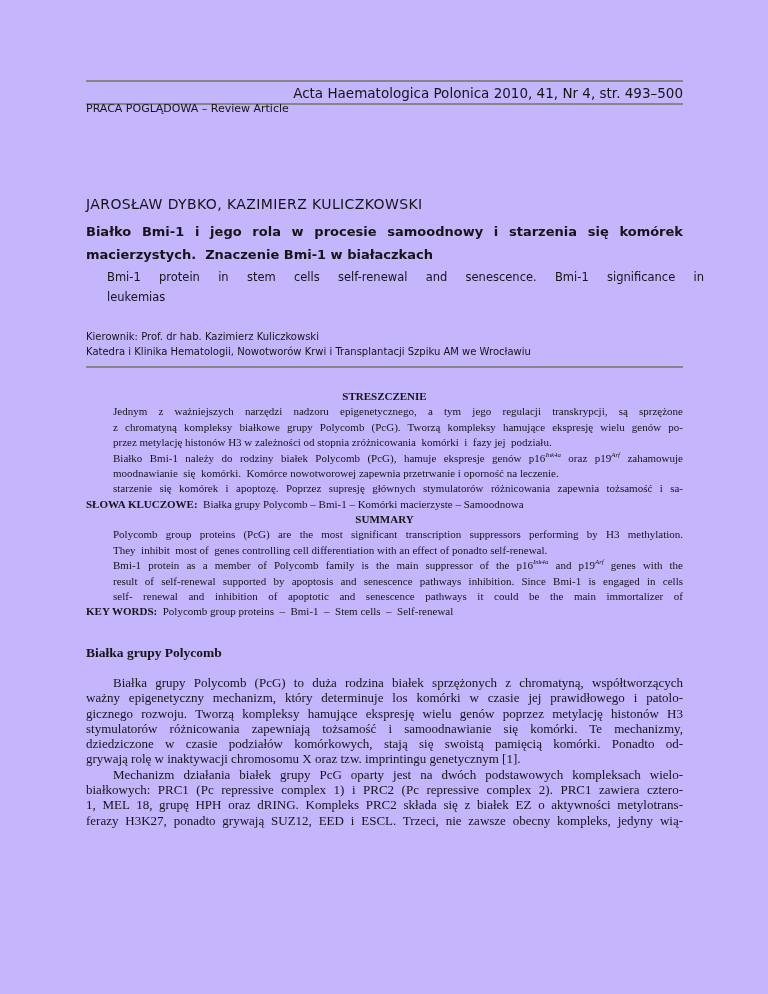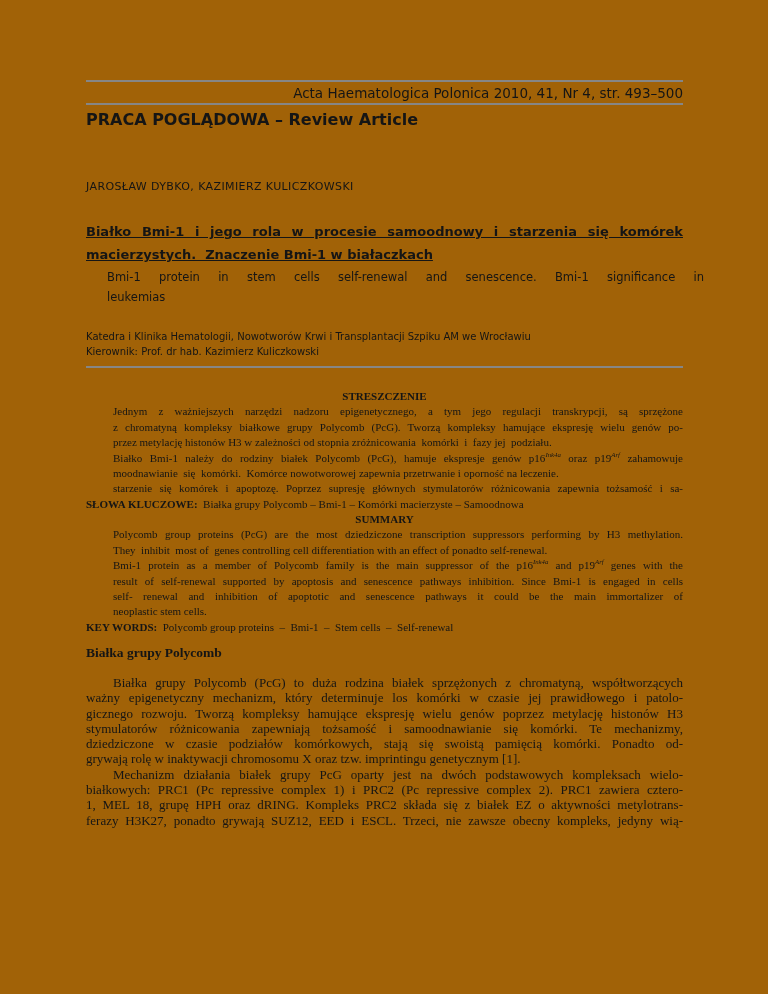--- a/index.html
+++ b/index.html
@@ -1,16 +1,16 @@
 <!DOCTYPE html>
 <html style="--rule: #868686; --text: #151515;"><head>
 <meta charset="utf-8">
 <style>
   html,body { margin:0; padding:0; background:#ffffff; }
-  .page { position:relative; width:768px; height:994px; background:#a16207; color:var(--text,#151515); overflow:hidden; }
+  .page { position:relative; width:768px; height:994px; background:#c4b5fd; color:var(--text,#151515); overflow:hidden; }
   .abs { position:absolute; }
   .sans { font-family:"DejaVu Sans", sans-serif; }
   .serif { font-family:"Liberation Serif", serif; }
   .rule { height:2px; background:var(--rule,#868686); }
   .ln { white-space:pre-wrap; }
   .ln.just { white-space:normal; text-align:justify; text-align-last:justify; text-justify:inter-word; }
   .ln.ind { padding-left:27px; }
   sup { font-size:62%; font-style:italic; line-height:0; vertical-align:super; }
   b { font-weight:bold; }
   .lbl { font-weight:bold;text-align:center; }
@@ -19,63 +19,62 @@
 <body>
 
 <div class="page">
 
   <div class="abs rule" style="left:86px; top:80px; width:597px;"></div>
 
   <div class="abs sans" style="left:86px; top:85px; width:597px; font-size:13.5px; text-align:right;">Acta Haematologica Polonica 2010, 41, Nr 4, str. 493–500</div>
 
   <div class="abs rule" style="left:86px; top:103px; width:597px;"></div>
 
-  <div class="abs sans" style="left:86px; top:110px; width:597px; font-size:16px; font-weight:bold;">PRACA POGLĄDOWA – Review Article</div>
+  <div class="abs sans" style="left:86px; top:102px; width:597px; font-size:11px; font-weight:normal;">PRACA POGLĄDOWA – Review Article</div>
 
-  <div class="abs sans" style="left:86px; top:180px; width:597px; font-size:11px; letter-spacing:0.4px;">JAROSŁAW DYBKO, KAZIMIERZ KULICZKOWSKI</div>
+  <div class="abs sans" style="left:86px; top:196px; width:597px; font-size:14px; letter-spacing:0.4px;">JAROSŁAW DYBKO, KAZIMIERZ KULICZKOWSKI</div>
 
-  <div class="abs sans" style="left:86px; top:220px; width:597px; font-size:13px; font-weight:bold; line-height:23px;text-decoration:underline;">
+  <div class="abs sans" style="left:86px; top:220px; width:597px; font-size:13px; font-weight:bold; line-height:23px;">
       <div class="ln just">Białko Bmi-1 i jego rola w procesie samoodnowy i starzenia się komórek</div>
       <div class="ln">macierzystych.  Znaczenie Bmi-1 w białaczkach</div>
     </div>
 
   <div class="abs sans" style="left:86px; top:267px; width:597px; font-size:11.5px; font-weight:normal; line-height:20px;margin-left:21px;">
       <div class="ln just">Bmi-1 protein in stem cells self-renewal and senescence. Bmi-1 significance in</div>
       <div class="ln">leukemias</div>
     </div>
 
   <div class="abs sans" style="left:86px; top:329px; width:597px; font-size:10px; line-height:15px;">
+      <div class="ln">Kierownik: Prof. dr hab. Kazimierz Kuliczkowski</div>
       <div class="ln">Katedra i Klinika Hematologii, Nowotworów Krwi i Transplantacji Szpiku AM we Wrocławiu</div>
-      <div class="ln">Kierownik: Prof. dr hab. Kazimierz Kuliczkowski</div>
     </div>
 
   <div class="abs rule" style="left:86px; top:366px; width:597px;"></div>
 
   <div class="abs serif" style="left:86px; top:389px; width:597px; font-size:11px; line-height:15.4px;">
     <div class="lbl">STRESZCZENIE</div>
     <div>
         <div class="ln just ind">Jednym z ważniejszych  narzędzi nadzoru epigenetycznego, a tym jego regulacji  transkrypcji,  są sprzężone</div>
         <div class="ln just ind">z chromatyną kompleksy białkowe grupy Polycomb (PcG). Tworzą kompleksy hamujące ekspresję wielu genów po-</div>
         <div class="ln ind">przez metylację histonów H3 w zależności od stopnia zróżnicowania  komórki  i  fazy jej  podziału.</div>
         <div class="ln just ind">Białko Bmi-1 należy do rodziny białek Polycomb (PcG), hamuje ekspresje genów p16<sup>Ink4a</sup> oraz p19<sup>Arf</sup>  zahamowuje</div>
         <div class="ln ind">moodnawianie  się  komórki.  Komórce nowotworowej zapewnia przetrwanie i oporność na leczenie.</div>
         <div class="ln just ind">starzenie się komórek i apoptozę. Poprzez  supresję głównych stymulatorów różnicowania zapewnia tożsamość i sa-</div>
         <div class="ln"><b>SŁOWA KLUCZOWE:</b>  Białka grupy Polycomb – Bmi-1 – Komórki macierzyste – Samoodnowa</div>
       </div>
   </div>
 
   <div class="abs serif" style="left:86px; top:512px; width:597px; font-size:11px; line-height:15.4px;">
     <div class="lbl">SUMMARY</div>
     <div>
-        <div class="ln just ind">Polycomb group proteins (PcG) are the most dziedziczone transcription suppressors performing by H3 methylation.</div>
+        <div class="ln just ind">Polycomb group proteins (PcG) are the most significant transcription suppressors performing by H3 methylation.</div>
         <div class="ln ind">They  inhibit  most of  genes controlling cell differentiation with an effect of ponadto self-renewal.</div>
         <div class="ln just ind">Bmi-1 protein as a member of Polycomb family is the main suppressor of the p16<sup>Ink4a</sup> and p19<sup>Arf</sup>  genes  with  the</div>
         <div class="ln just ind">result  of  self-renewal  supported by apoptosis  and senescence pathways inhibition. Since Bmi-1 is engaged in cells</div>
         <div class="ln just ind">self- renewal  and  inhibition  of  apoptotic  and  senescence  pathways  it  could  be  the  main immortalizer of</div>
-        <div class="ln ind">neoplastic stem cells.</div>
         <div class="ln"><b>KEY WORDS:</b>  Polycomb group proteins  –  Bmi-1  –  Stem cells  –  Self-renewal</div>
       </div>
   </div>
 
   <div class="abs serif" style="left:86px; top:645px; width:597px; font-size:13.5px; font-weight:bold;">Białka grupy Polycomb</div>
 
   <div class="abs serif" style="left:86px; top:675px; width:597px; font-size:13px; line-height:15.3px;">
       <div class="ln just ind">Białka grupy Polycomb (PcG) to duża rodzina białek sprzężonych z chromatyną,  współtworzących</div>
       <div class="ln just">ważny epigenetyczny mechanizm, który determinuje los komórki w czasie jej  prawidłowego i patolo-</div>
       <div class="ln just">gicznego rozwoju. Tworzą kompleksy hamujące ekspresję wielu genów poprzez metylację histonów H3</div>

